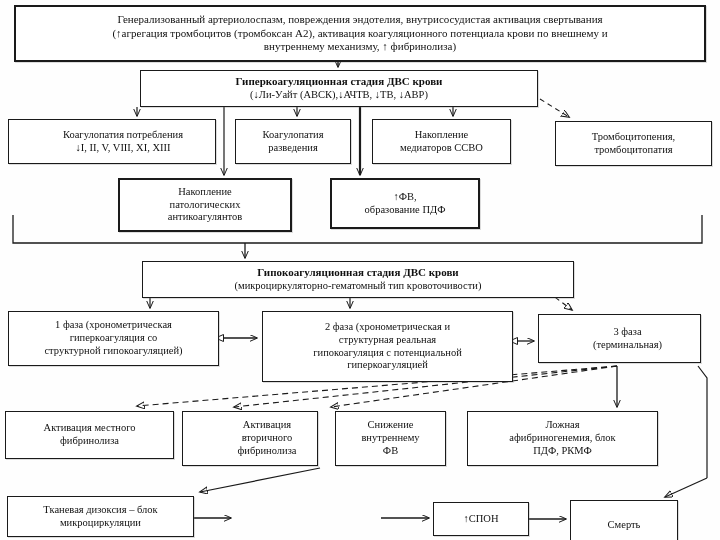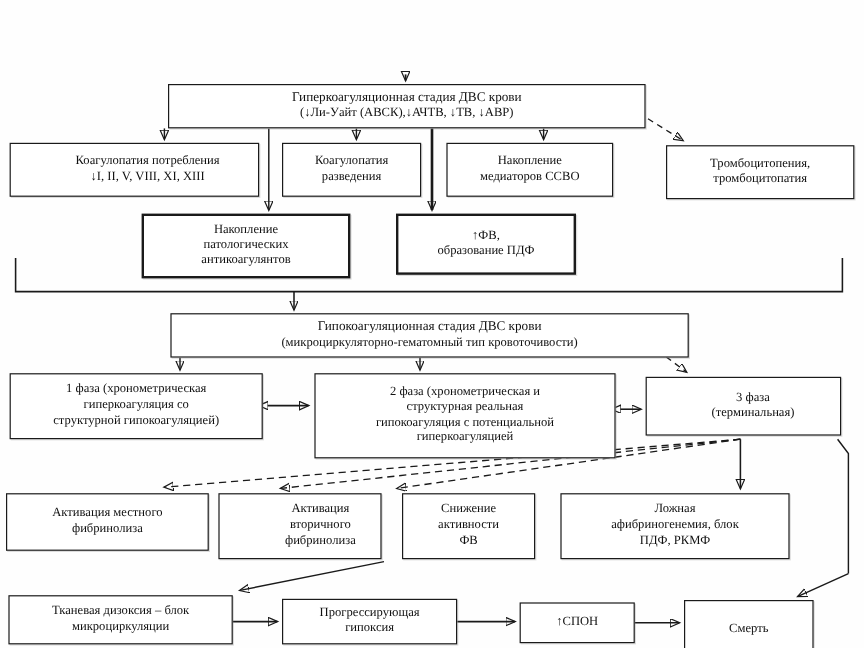--- a/index.html
+++ b/index.html
@@ -20,21 +20,21 @@
     flex-direction:column;
     align-items:center;
     justify-content:center;
     text-align:center;
     font-size:10.5px;
     line-height:1.22;
     white-space:pre-line;
     padding:1px 2px;
     box-shadow:1px 1px 0 rgba(120,120,120,0.25);
   }
-  .node .t-bold{font-weight:normal;font-size:11px;white-space:pre-line;}
+  .node .t-bold{font-weight:bold;font-size:11px;white-space:pre-line;}
   .node .t-sub{font-size:10.5px;white-space:pre-line;}
   .thick{border-width:2px;}
   #wires{position:absolute;left:0;top:0;pointer-events:none;}
   #wires path,#wires line,#wires polyline{stroke:#1a1a1a;fill:none;}
 </style>
 </head>
 <body>
 
 <div id="stage">
 
@@ -77,20 +77,23 @@
     <polyline points="698,366 707,378 707,478" stroke-width="1.2"></polyline>
     <line x1="707" y1="478" x2="665" y2="497" stroke-width="1.2" marker-end="url(#arr)"></line>
 
     <line x1="320" y1="468" x2="200" y2="492" stroke-width="1.2" marker-end="url(#arr)"></line>
 
     <line x1="194" y1="518" x2="231" y2="518" stroke-width="1.3" marker-end="url(#arr)"></line>
     <line x1="381" y1="518" x2="429" y2="518" stroke-width="1.3" marker-end="url(#arr)"></line>
     <line x1="529" y1="519" x2="566" y2="519" stroke-width="1.3" marker-end="url(#arr)"></line>
   </svg>
 
+  <div class="node thick" style="left:14px;top:5px;width:692px;height:57px;font-size:11px;">Генерализованный артериолоспазм, повреждения эндотелия,  внутрисосудистая активация свертывания
+(↑агрегация тромбоцитов (тромбоксан А2), активация коагуляционного потенциала крови по внешнему и
+внутреннему механизму, ↑ фибринолиза)</div>
 
   <div class="node" style="left:140px;top:70px;width:398px;height:37px;">
     <span class="t-bold">Гиперкоагуляционная стадия ДВС крови</span>
     <span class="t-sub">(↓Ли-Уайт (АВСК),↓АЧТВ, ↓ТВ, ↓АВР)</span>
   </div>
 
   <div class="node" style="left:8px;top:119px;width:208px;height:45px;padding-left:24px;">Коагулопатия потребления
 ↓I, II, V, VIII, XI, XIII</div>
   <div class="node" style="left:235px;top:119px;width:116px;height:45px;">Коагулопатия
 разведения</div>
@@ -119,26 +122,24 @@
 гиперкоагуляцией</div>
   <div class="node" style="left:538px;top:314px;width:163px;height:49px;padding-left:18px;">3 фаза
 (терминальная)</div>
 
   <div class="node" style="left:5px;top:411px;width:169px;height:48px;">Активация местного
 фибринолиза</div>
   <div class="node" style="left:182px;top:411px;width:136px;height:55px;padding-left:36px;">Активация
 вторичного
 фибринолиза</div>
   <div class="node" style="left:335px;top:411px;width:111px;height:55px;">Снижение
-активности
+внутреннему
 ФВ</div>
   <div class="node" style="left:455px;top:411px;width:191px;height:55px;margin-left:12px;">Ложная
 афибриногенемия, блок
 ПДФ, РКМФ</div>
 
   <div class="node" style="left:7px;top:496px;width:187px;height:41px;">Тканевая дизоксия – блок
 микроциркуляции</div>
-  <div class="node" style="left:235px;top:499px;width:146px;height:38px;">Прогрессирующая
-гипоксия</div>
   <div class="node" style="left:433px;top:502px;width:96px;height:34px;">↑СПОН</div>
   <div class="node" style="left:570px;top:500px;width:108px;height:50px;">Смерть</div>
 
 </div>
 
 </body></html>

